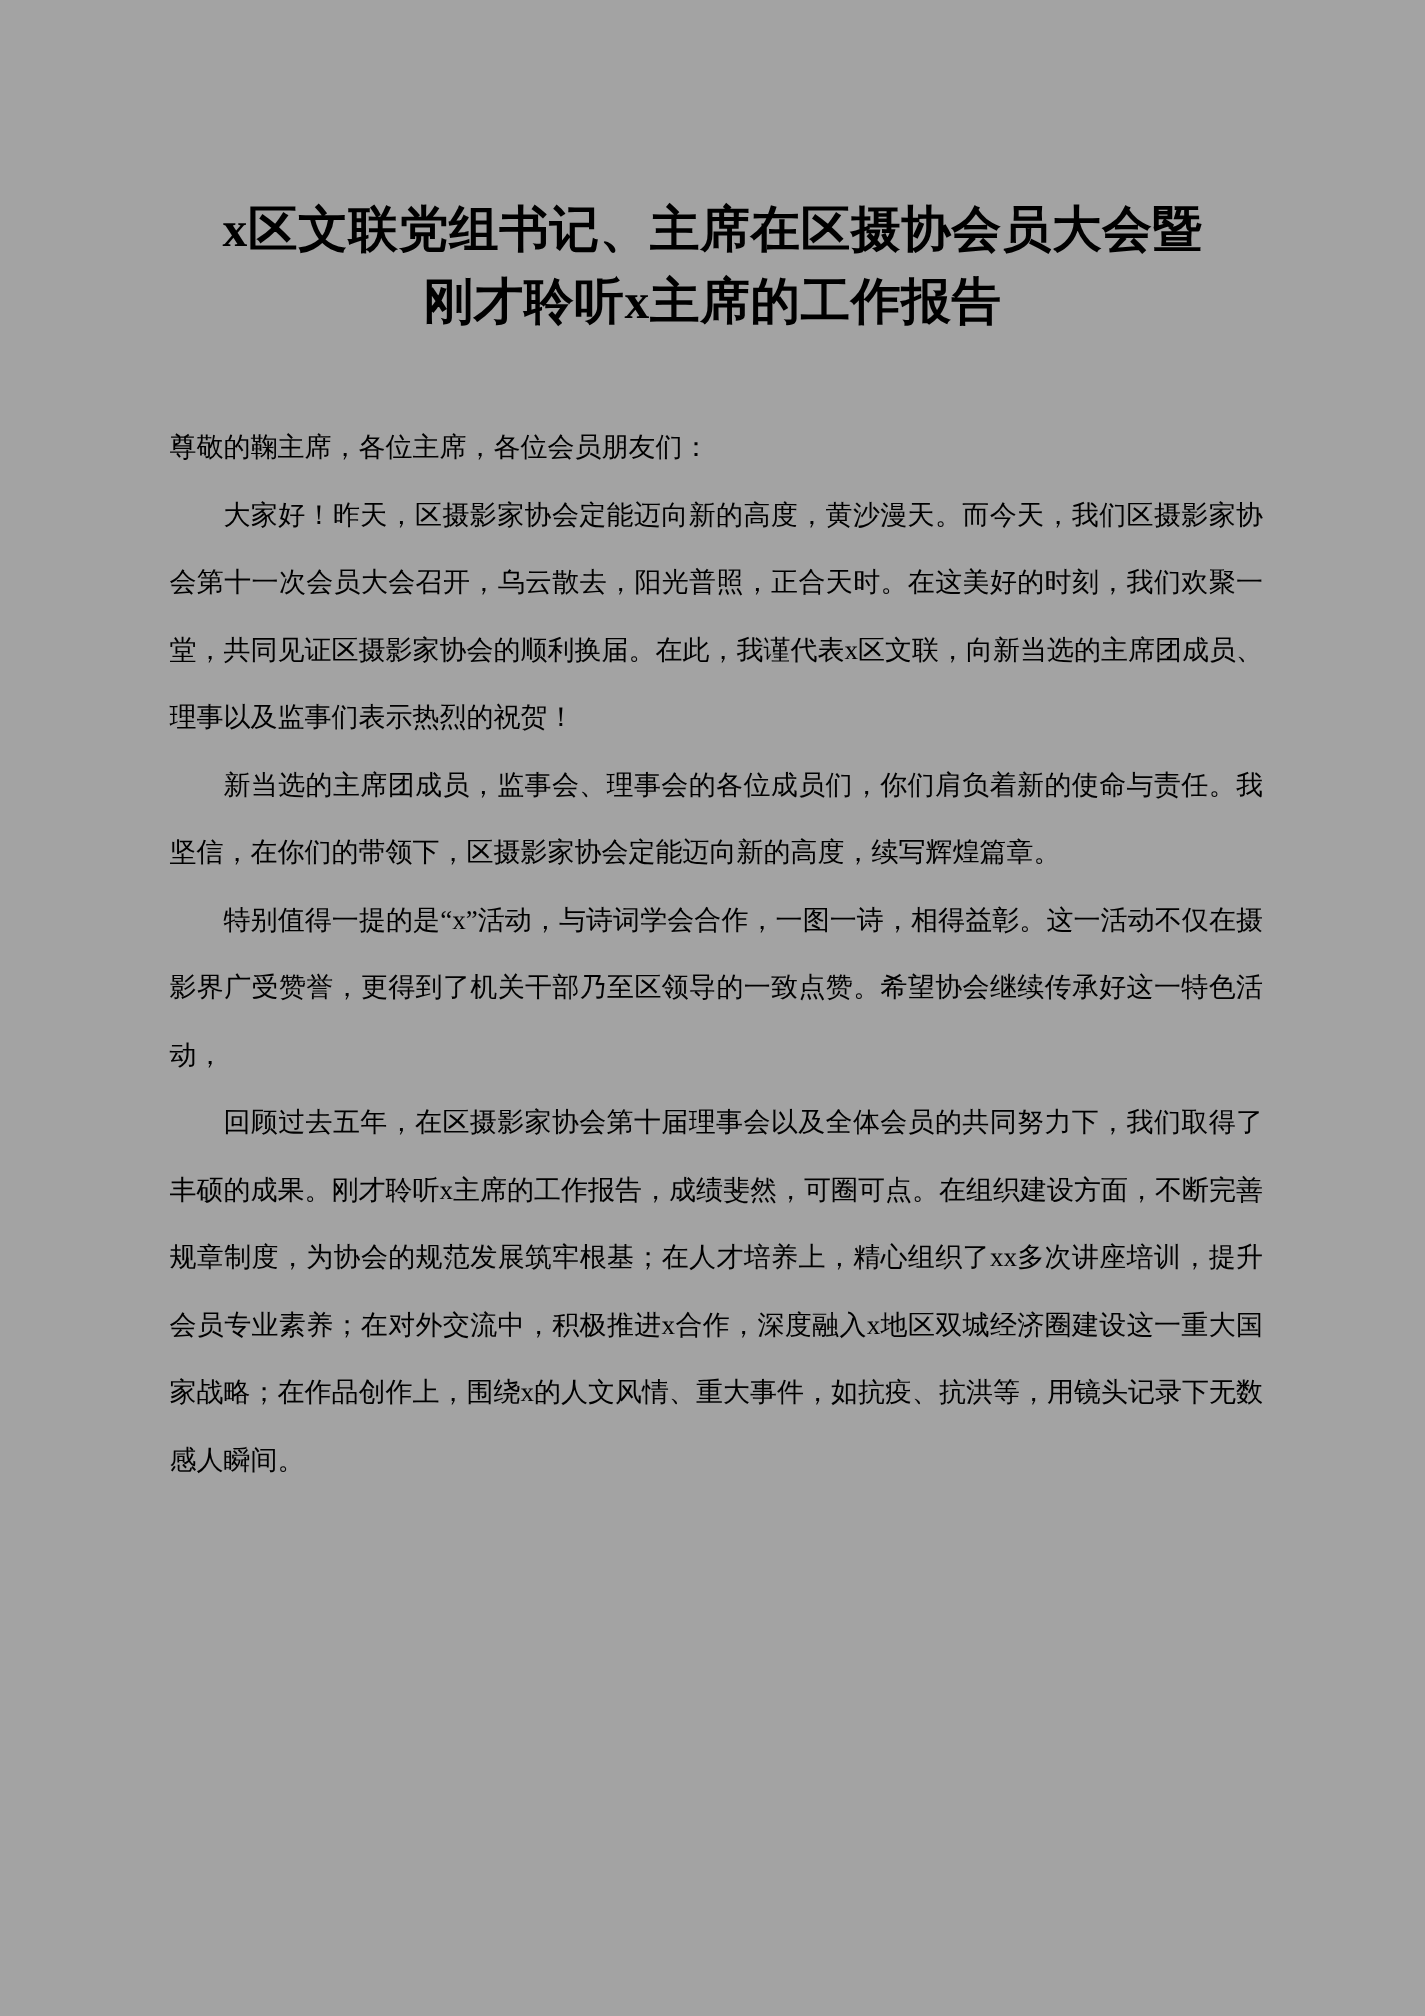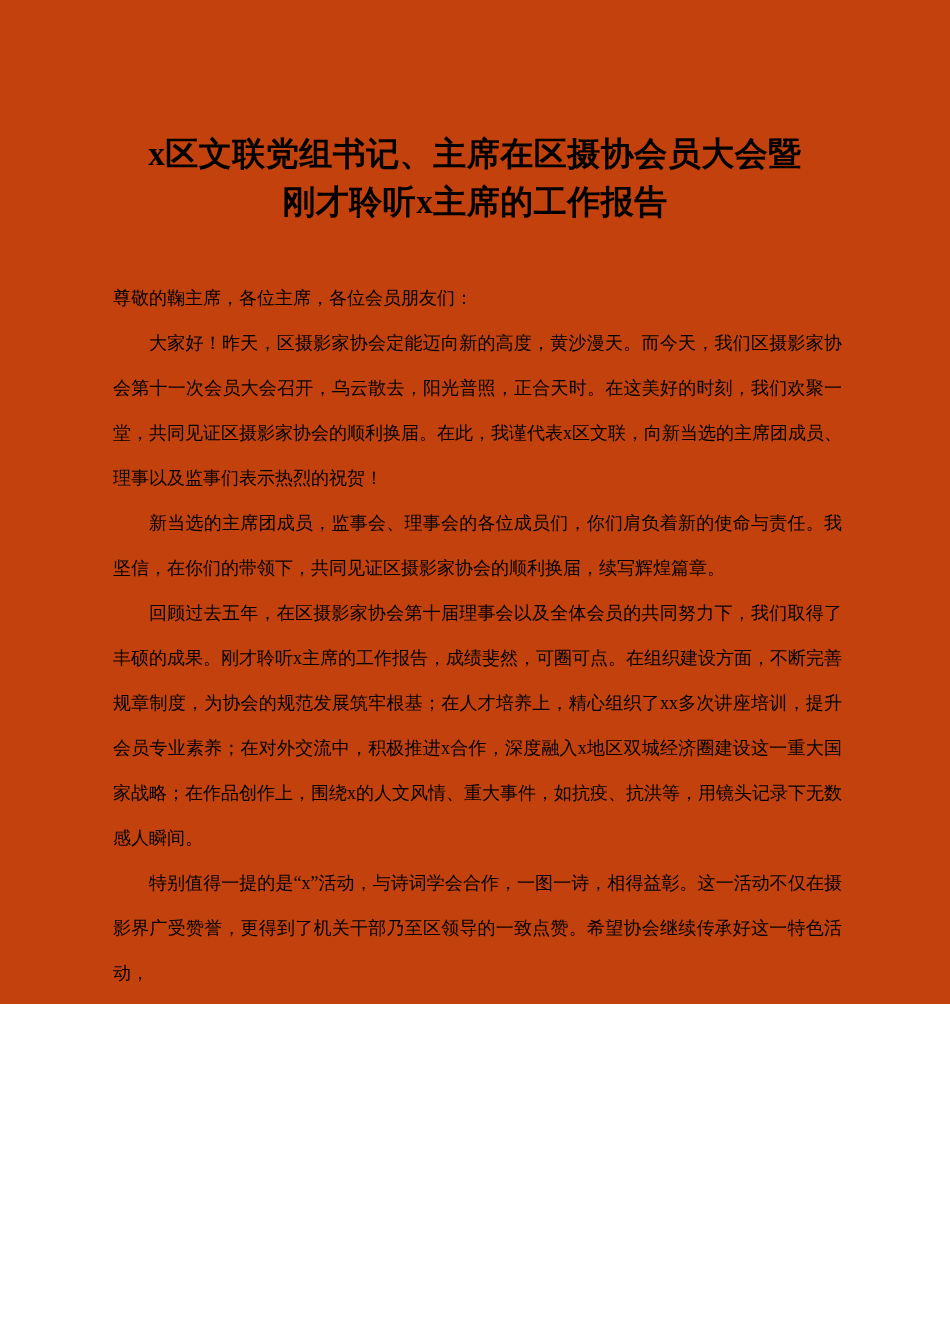--- a/index.html
+++ b/index.html
@@ -3,22 +3,22 @@
 <meta charset="utf-8">
 <style>
   html, body {
     margin: 0;
     padding: 0;
     background: #ffffff;
   }
   .page {
     position: relative;
     width: 950px;
-    height: 1004px;
-    background: #c2410c;
+    height: 1344px;
+    background: #a3a3a3;
     overflow: hidden;
     color: #000000;
   }
   .doc-title {
     margin: 130px 80px 0 80px;
     font-family: "Liberation Serif", "DejaVu Serif", serif;
     font-weight: 700;
     font-size: 33px;
     line-height: 48px;
     text-align: center;
@@ -50,18 +50,18 @@
 <div class="page">
 
   <h1 class="doc-title">
     <span class="title-line">x区文联党组书记、主席在区摄协会员大会暨</span>
     <span class="title-line">刚才聆听x主席的工作报告</span>
   </h1>
 
   <div class="doc-body">
     <p class="salutation">尊敬的鞠主席，各位主席，各位会员朋友们：</p>
     <p>大家好！昨天，区摄影家协会定能迈向新的高度，黄沙漫天。而今天，我们区摄影家协会第十一次会员大会召开，乌云散去，阳光普照，正合天时。在这美好的时刻，我们欢聚一堂，共同见证区摄影家协会的顺利换届。在此，我谨代表x区文联，向新当选的主席团成员、理事以及监事们表示热烈的祝贺！</p>
-    <p>新当选的主席团成员，监事会、理事会的各位成员们，你们肩负着新的使命与责任。我坚信，在你们的带领下，共同见证区摄影家协会的顺利换届，续写辉煌篇章。</p>
+    <p>新当选的主席团成员，监事会、理事会的各位成员们，你们肩负着新的使命与责任。我坚信，在你们的带领下，区摄影家协会定能迈向新的高度，续写辉煌篇章。</p>
+    <p>特别值得一提的是“x”活动，与诗词学会合作，一图一诗，相得益彰。这一活动不仅在摄影界广受赞誉，更得到了机关干部乃至区领导的一致点赞。希望协会继续传承好这一特色活动，</p>
     <p>回顾过去五年，在区摄影家协会第十届理事会以及全体会员的共同努力下，我们取得了丰硕的成果。刚才聆听x主席的工作报告，成绩斐然，可圈可点。在组织建设方面，不断完善规章制度，为协会的规范发展筑牢根基；在人才培养上，精心组织了xx多次讲座培训，提升会员专业素养；在对外交流中，积极推进x合作，深度融入x地区双城经济圈建设这一重大国家战略；在作品创作上，围绕x的人文风情、重大事件，如抗疫、抗洪等，用镜头记录下无数感人瞬间。</p>
-    <p>特别值得一提的是“x”活动，与诗词学会合作，一图一诗，相得益彰。这一活动不仅在摄影界广受赞誉，更得到了机关干部乃至区领导的一致点赞。希望协会继续传承好这一特色活动，</p>
   </div>
 
 </div>
 
 </body></html>

